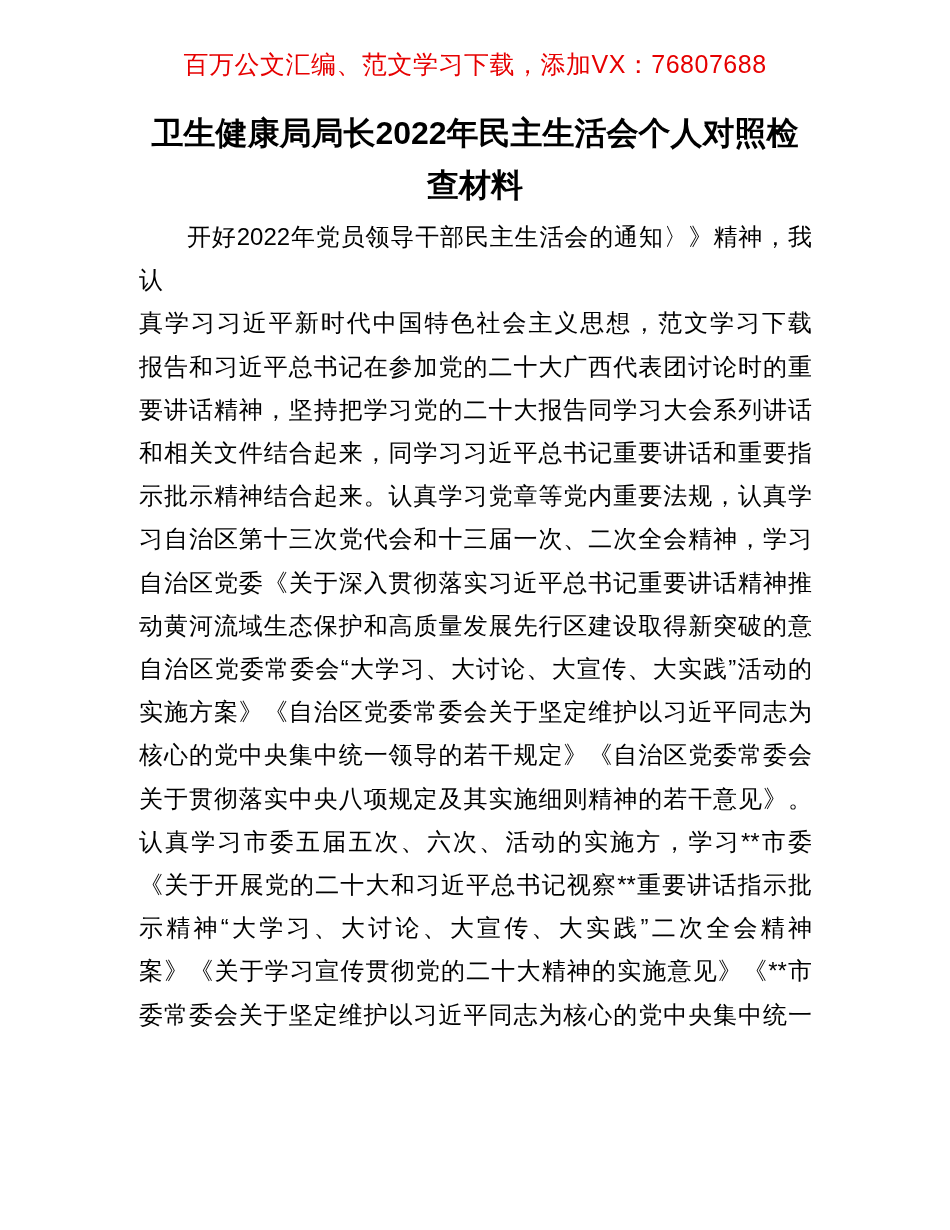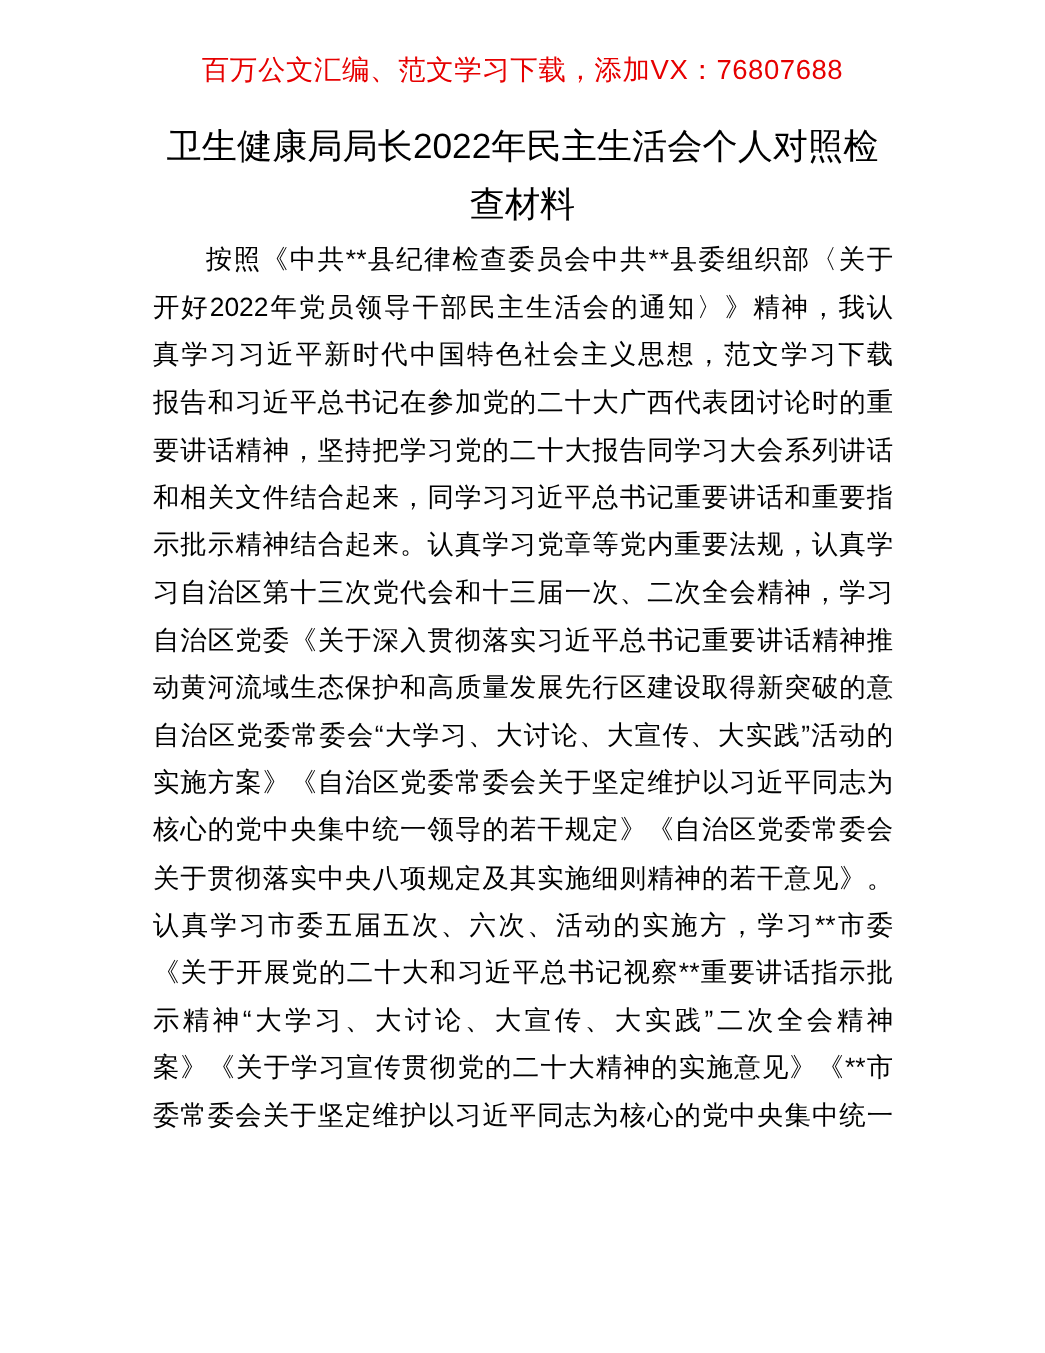--- a/index.html
+++ b/index.html
@@ -23,21 +23,21 @@
     text-align: center;
     font-size: 25px;
     line-height: 34px;
     color: #e60000;
     letter-spacing: 0.5px;
   }
   .doc-title {
     margin: 26px 120px 0 120px;
     font-size: 32px;
     line-height: 52px;
-    font-weight: normal;
+    font-weight: bold;
     text-align: center;
     color: #000000;
   }
   .title-line {
     white-space: nowrap;
   }
   .body-text {
     margin: 4px 138px 0 139px; 
     font-size: 24px;
     line-height: 43.2px;
@@ -59,21 +59,20 @@
 <div class="page">
 
   <div class="header-note">百万公文汇编、范文学习下载，添加VX：76807688</div>
 
   <h1 class="doc-title">
       <div class="title-line">卫生健康局局长2022年民主生活会个人对照检</div>
       <div class="title-line">查材料</div>
     </h1>
 
   <div class="body-text">
-      <div class="body-line">按照《中共**县纪律检查委员会中共**县委组织部〈关于</div>
       <div class="body-line">开好2022年党员领导干部民主生活会的通知〉》精神，我认</div>
       <div class="body-line">真学习习近平新时代中国特色社会主义思想，范文学习下载</div>
       <div class="body-line">报告和习近平总书记在参加党的二十大广西代表团讨论时的重</div>
       <div class="body-line">要讲话精神，坚持把学习党的二十大报告同学习大会系列讲话</div>
       <div class="body-line">和相关文件结合起来，同学习习近平总书记重要讲话和重要指</div>
       <div class="body-line">示批示精神结合起来。认真学习党章等党内重要法规，认真学</div>
       <div class="body-line">习自治区第十三次党代会和十三届一次、二次全会精神，学习</div>
       <div class="body-line">自治区党委《关于深入贯彻落实习近平总书记重要讲话精神推</div>
       <div class="body-line">动黄河流域生态保护和高质量发展先行区建设取得新突破的意</div>
       <div class="body-line">自治区党委常委会“大学习、大讨论、大宣传、大实践”活动的</div>

